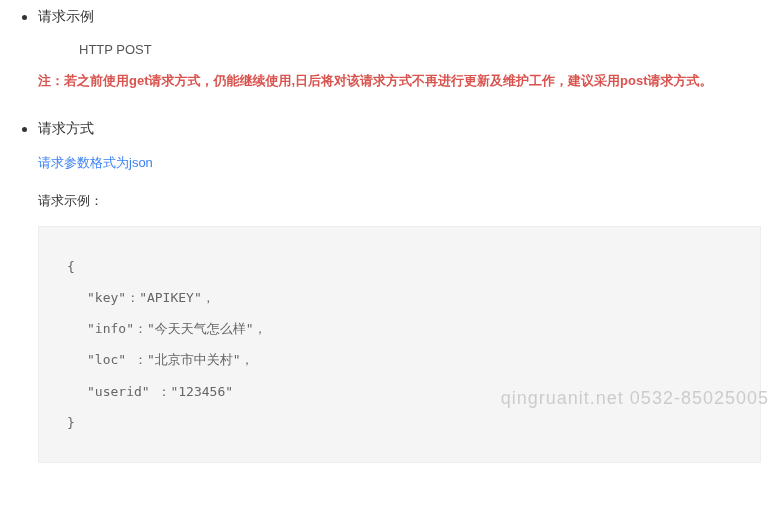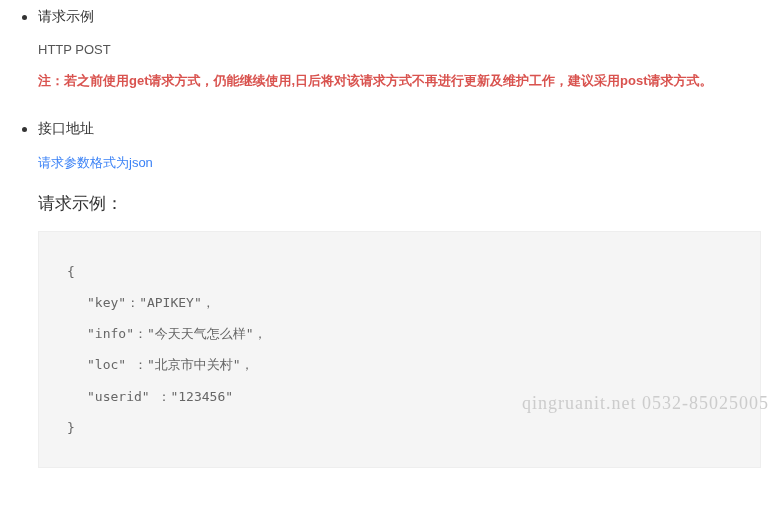--- a/index.html
+++ b/index.html
@@ -46,35 +46,36 @@
     .link {
       color: #3572b0;
       text-decoration: none;
       display: block;
       margin-bottom: 8px;
     }
     .method {
       color: #555;
       font-size: 13px;
       margin-bottom: 14px;
+      margin-left: 41px;
     }
     .note {
       color: #d9534f;
       font-size: 13px;
       line-height: 1.6;
       font-weight: bold;
     }
     .desc {
       color: #3b82f6;
       font-size: 13px;
       margin-bottom: 20px;
     }
     .example-label {
       color: #333;
-      font-size: 17px;
+      font-size: 13px;
       margin-bottom: 16px;
     }
     .code-block {
       background: #f5f5f5;
       border: 1px solid #eee;
       padding: 24px 28px;
       font-family: Consolas, Monaco, monospace;
       font-size: 13px;
       color: #666;
       line-height: 2.4;
@@ -83,40 +84,40 @@
     .code-line {
       white-space: pre;
     }
     .indent-1 {
       padding-left: 20px;
     }
     .watermark {
       position: absolute;
       right: 12px;
       bottom: 90px;
-      font-family: Liberation Serif, serif;
+      font-family: Liberation Sans, sans-serif;
       font-size: 18px;
       color: #ccc;
       letter-spacing: 1px;
       pointer-events: none;
       user-select: none;
     }
   </style>
 </head>
 <body>
 
 <div class="content">
   <ul>
     <li>
       <div class="section-title">请求示例</div>
       <div class="method">HTTP POST</div>
       <div class="note">注：若之前使用get请求方式，仍能继续使用,日后将对该请求方式不再进行更新及维护工作，建议采用post请求方式。</div>
     </li>
     <li>
-      <div class="section-title">接口地址</div>
+      <div class="section-title">请求方式</div>
       <div class="desc">请求参数格式为json</div>
       <div class="example-label">请求示例：</div>
       <div class="code-block">
         <div class="code-line">{</div>
         <div class="code-line indent-1">"key"："APIKEY"，</div>
         <div class="code-line indent-1">"info"："今天天气怎么样"，</div>
         <div class="code-line indent-1">"loc" ："北京市中关村"，</div>
         <div class="code-line indent-1">"userid" ："123456"</div>
         <div class="code-line">}</div>
       </div>

